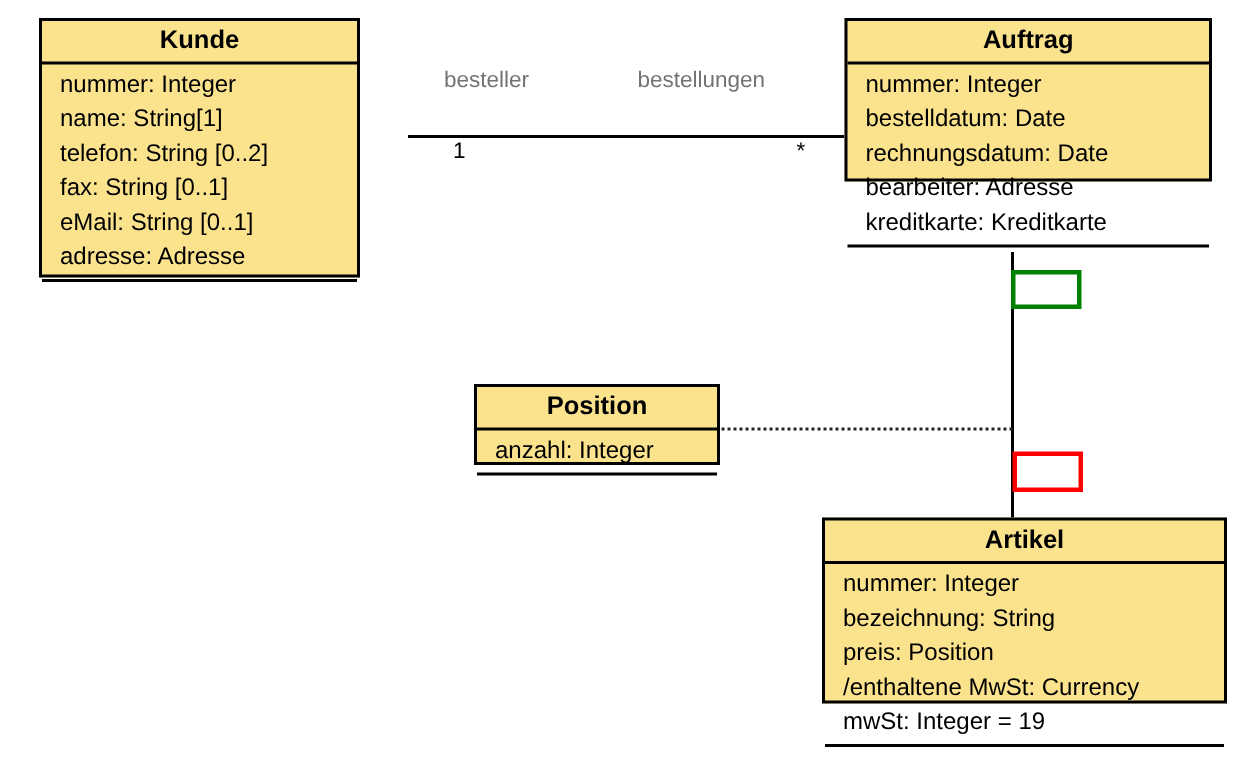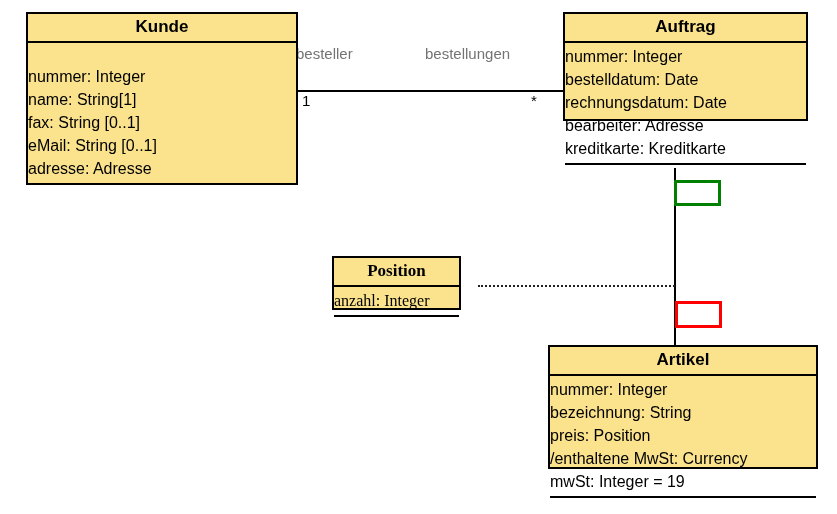--- a/index.html
+++ b/index.html
@@ -32,21 +32,21 @@
     font-size: 17px;
     line-height: 22px;
     color: #000000;
     padding: 2px 4px 3px 4px;
     border-bottom: 2px solid #000000;
     white-space: nowrap;
   }
   .uml-attrs {
     box-sizing: border-box;
     border-bottom: 2px solid #000000;
-    padding: 2px 0 3px 0;
+    padding: 2px 0 3px 12px;
     flex: 1 1 auto;
   }
   .uml-attr {
     font-size: 16px;
     line-height: 23px;
     color: #000000;
     white-space: nowrap;
   }
   .uml-ops {
     box-sizing: border-box;
@@ -109,45 +109,46 @@
   <div class="assoc-mult" style="left:302px; top:92px;">1</div>
   <div class="assoc-mult" style="left:531px; top:92px;">*</div>
 
   <div class="line-v" style="left:674px; top:168px; height:177px;"></div>
 
   <div class="line-dotted" style="left:478px; top:285px; width:197px;"></div>
 
   <div class="hl-rect hl-green" style="left:674px; top:180px; width:47px; height:26px;"></div>
   <div class="hl-rect hl-red" style="left:675px; top:301px; width:47px; height:27px;"></div>
 
-  <div class="uml-class" style="left:26px; top:12px; width:272px; height:173px;gap:20px;">
+  <div class="uml-class" style="left:26px; top:12px; width:214px; height:173px;">
     <div class="uml-name">Kunde</div>
     <div class="uml-attrs">
       <div class="uml-attr">nummer: Integer</div>
       <div class="uml-attr">name: String[1]</div>
+      <div class="uml-attr">telefon: String [0..2]</div>
       <div class="uml-attr">fax: String [0..1]</div>
       <div class="uml-attr">eMail: String [0..1]</div>
       <div class="uml-attr">adresse: Adresse</div>
     </div>
     <div class="uml-ops"></div>
   </div>
 
   <div class="uml-class" style="left:563px; top:12px; width:245px; height:109px;">
     <div class="uml-name">Auftrag</div>
     <div class="uml-attrs">
       <div class="uml-attr">nummer: Integer</div>
       <div class="uml-attr">bestelldatum: Date</div>
       <div class="uml-attr">rechnungsdatum: Date</div>
       <div class="uml-attr">bearbeiter: Adresse</div>
       <div class="uml-attr">kreditkarte: Kreditkarte</div>
     </div>
     <div class="uml-ops"></div>
   </div>
 
-  <div class="uml-class" style="left:332px; top:256px; width:129px; height:54px;font-family:Liberation Serif, serif;">
+  <div class="uml-class" style="left:316px; top:256px; width:164px; height:54px;">
     <div class="uml-name">Position</div>
     <div class="uml-attrs">
       <div class="uml-attr">anzahl: Integer</div>
     </div>
     <div class="uml-ops"></div>
   </div>
 
   <div class="uml-class" style="left:548px; top:345px; width:270px; height:124px;">
     <div class="uml-name">Artikel</div>
     <div class="uml-attrs">

